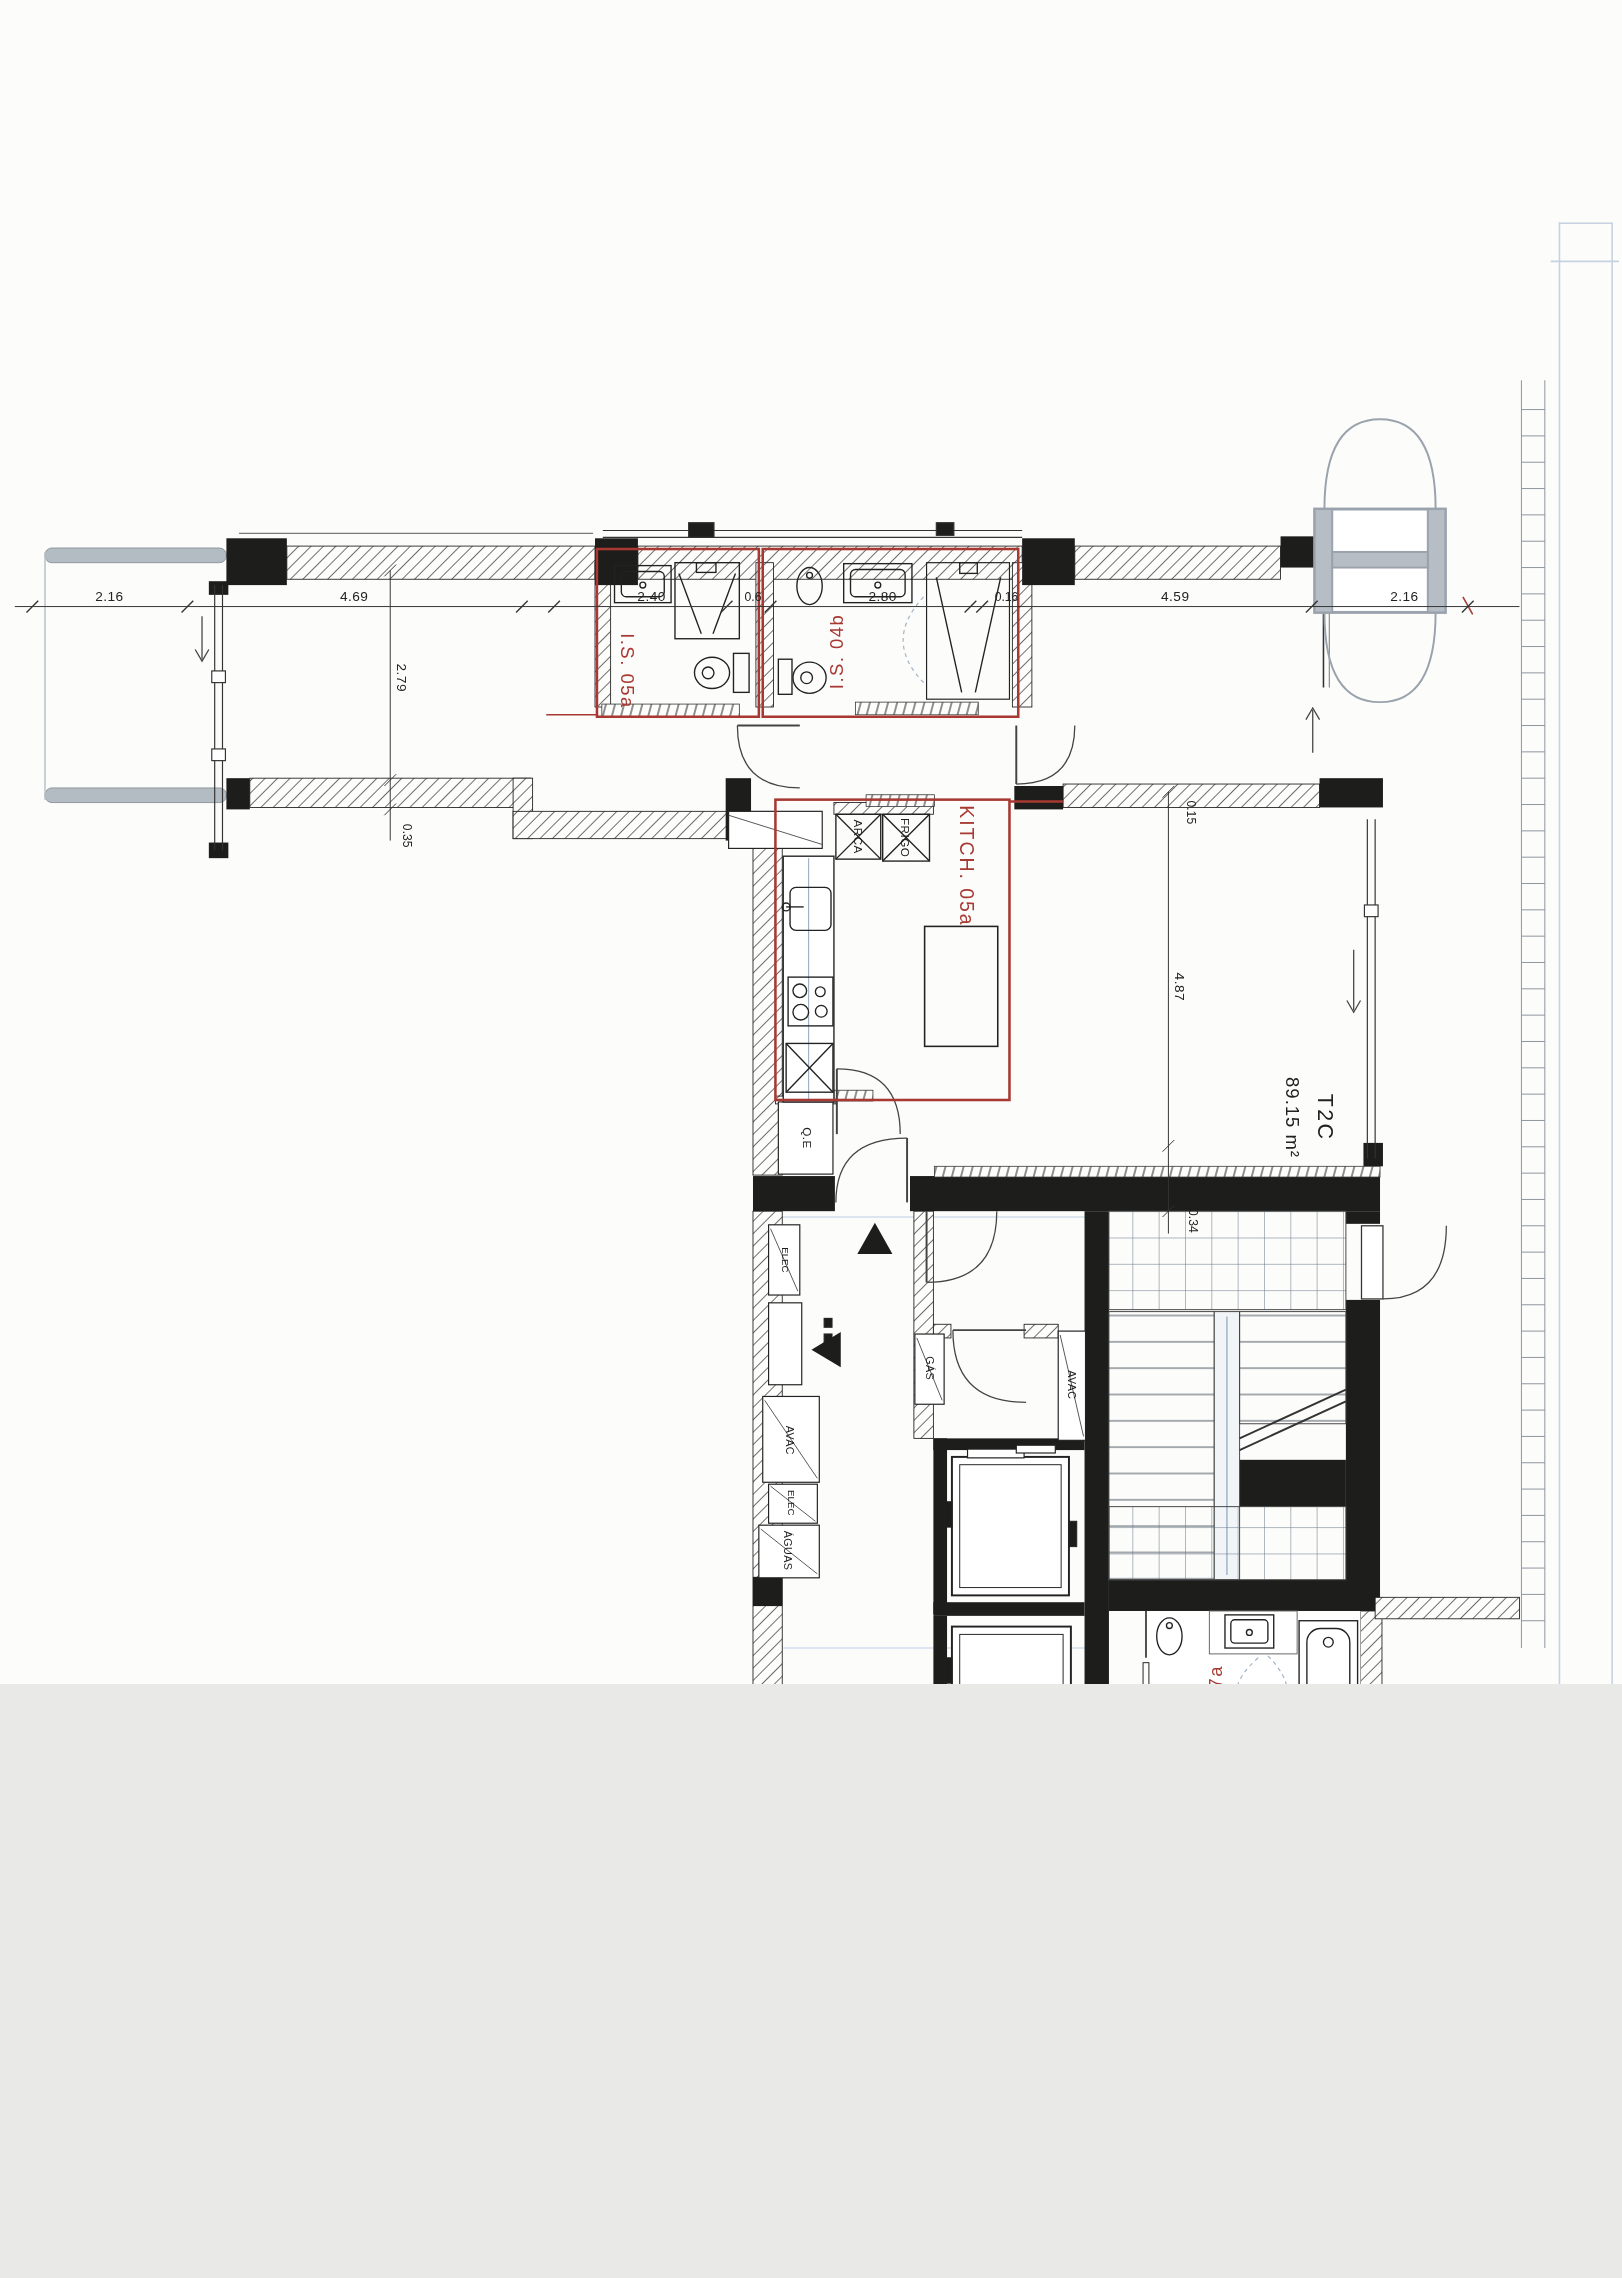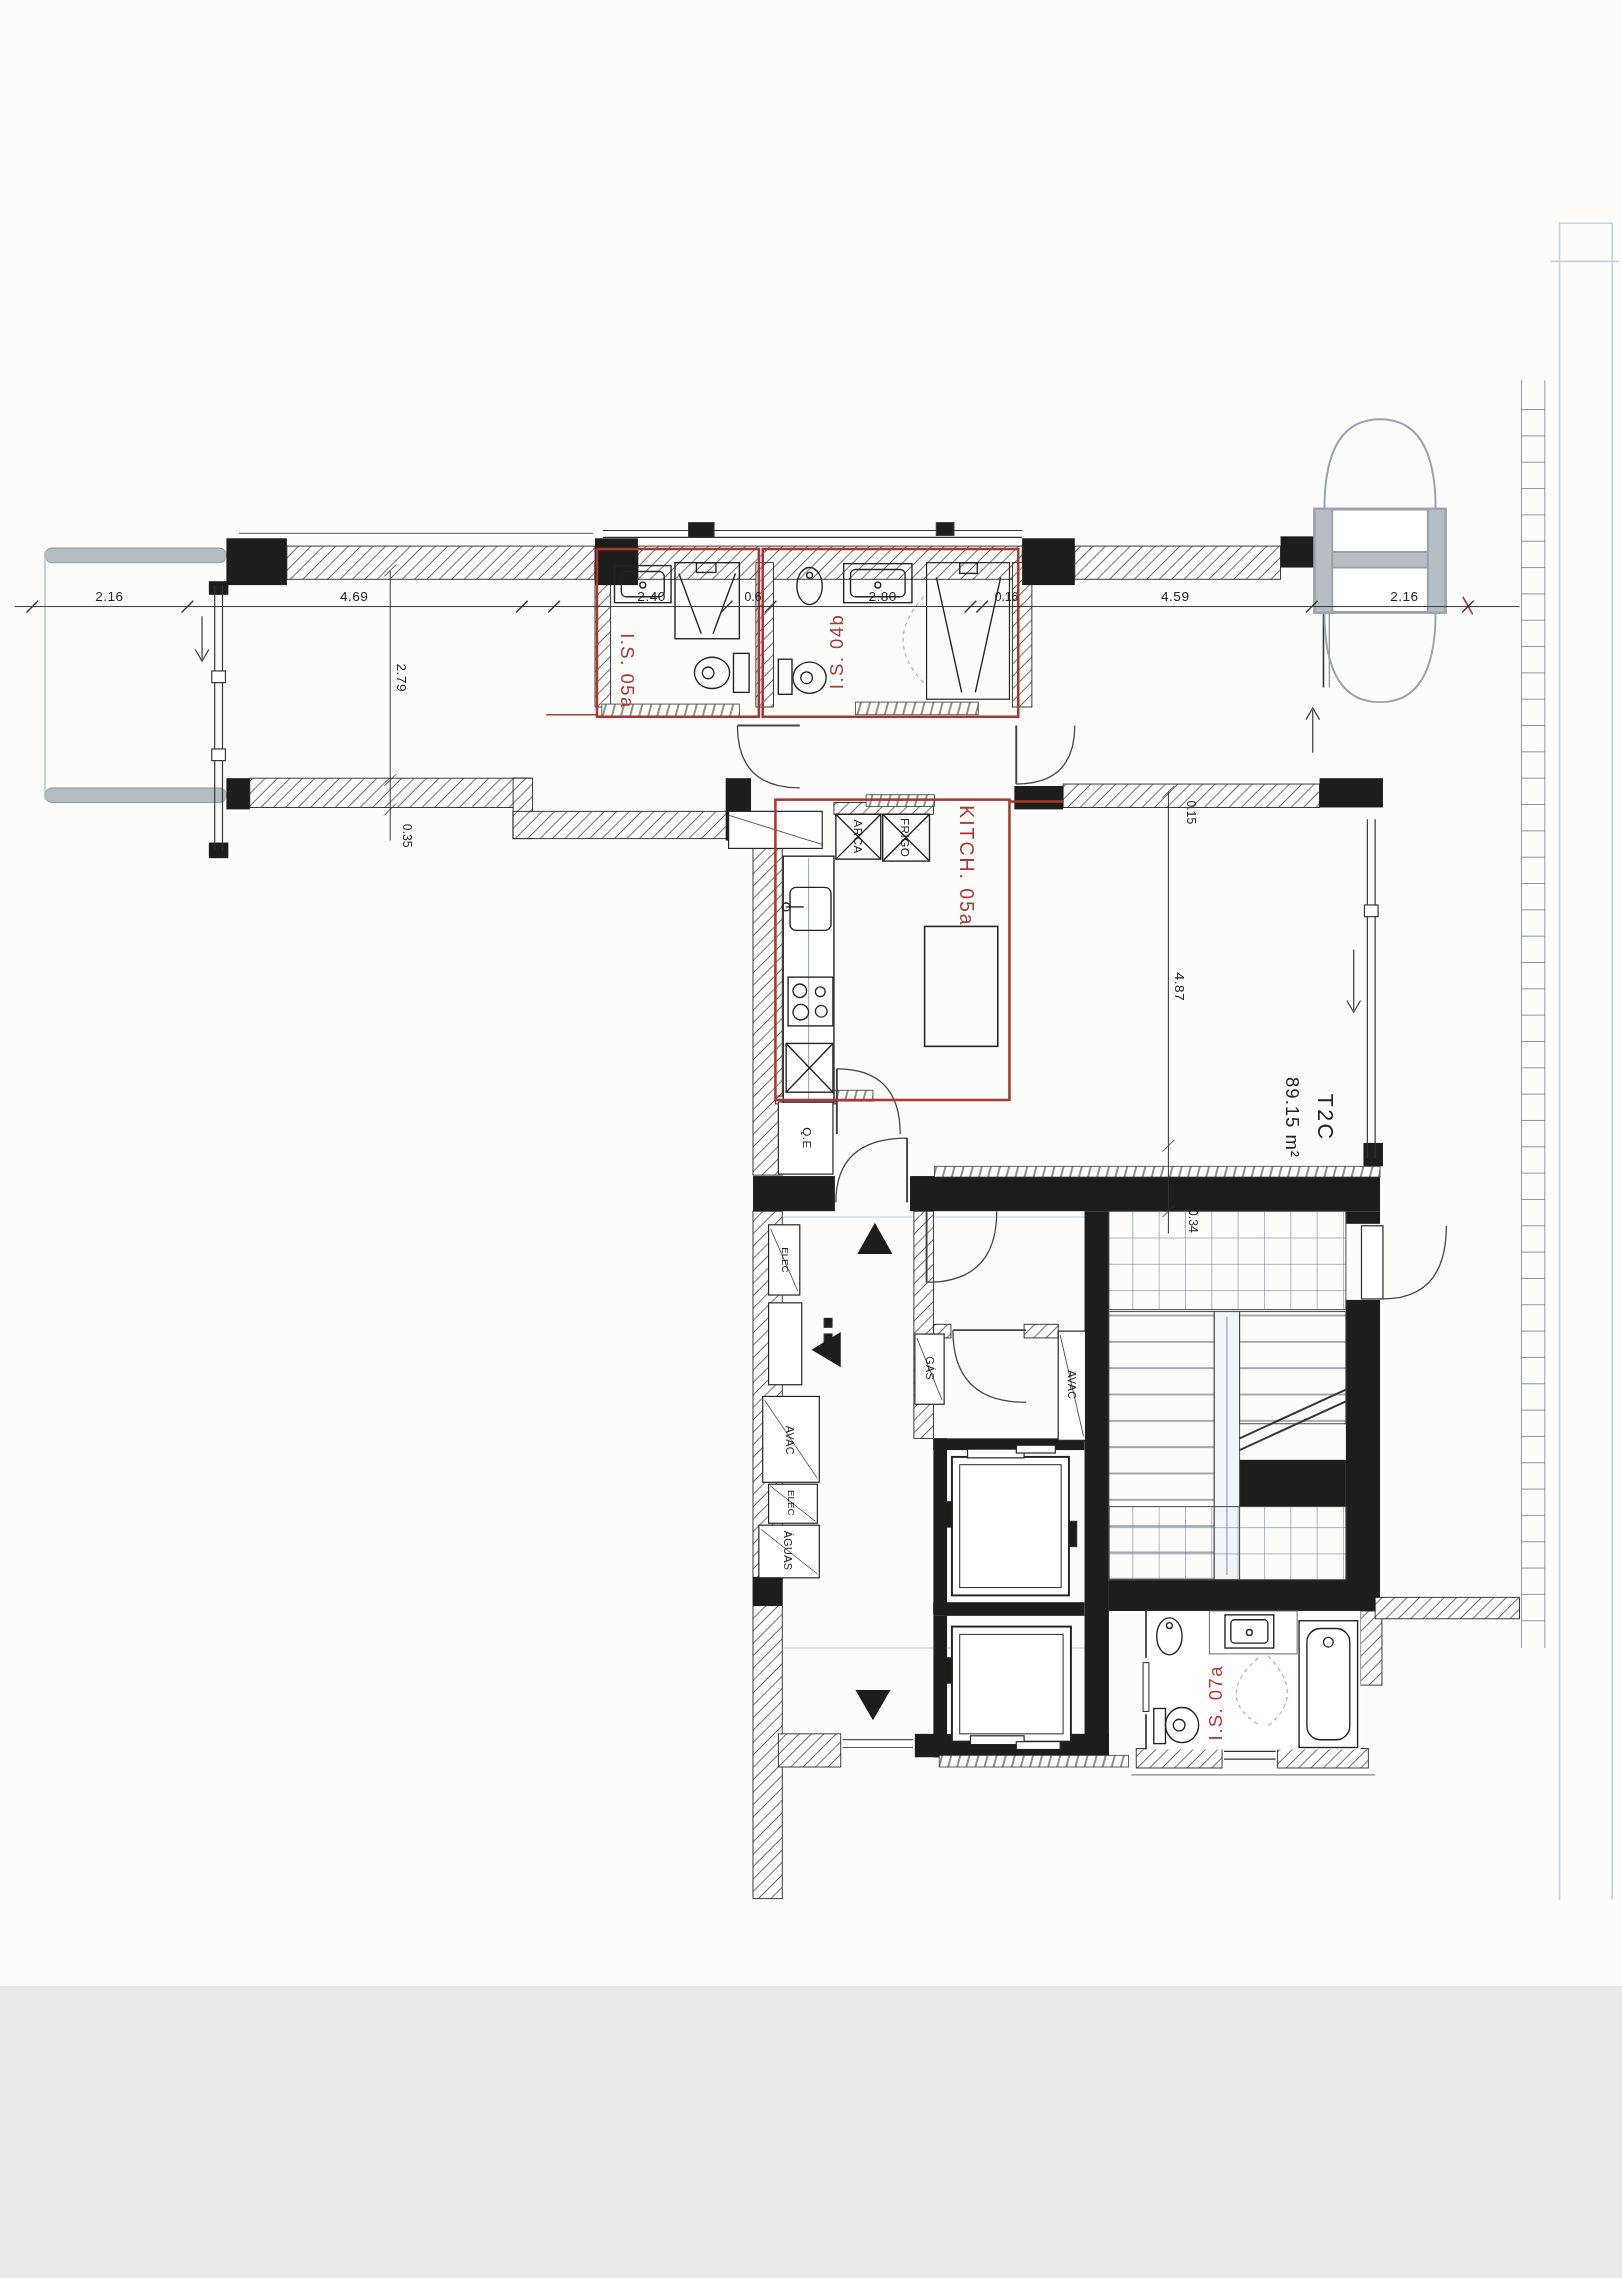--- a/index.html
+++ b/index.html
@@ -1,18 +1,18 @@
 <!DOCTYPE html>
 <html><head>
 <meta charset="utf-8">
 <style>
   html,body{margin:0;padding:0;background:#e9e9e7;}
   .page{
     position:relative;
-    width:1623px;height:1986px;
+    width:1623px;height:1684px;
     margin:0 auto;
     background:#fcfcfb;
     font-family:"Liberation Sans", sans-serif;
     overflow:hidden;
   }
   svg{position:absolute;left:0;top:0;}
   text{font-family:"Liberation Sans", sans-serif;}
   .dim{font-size:14px;fill:#232323;letter-spacing:.5px;}
   .dimS{font-size:12.5px;fill:#232323;}
   .redlbl{font-size:19px;fill:#a83832;letter-spacing:1.5px;}

